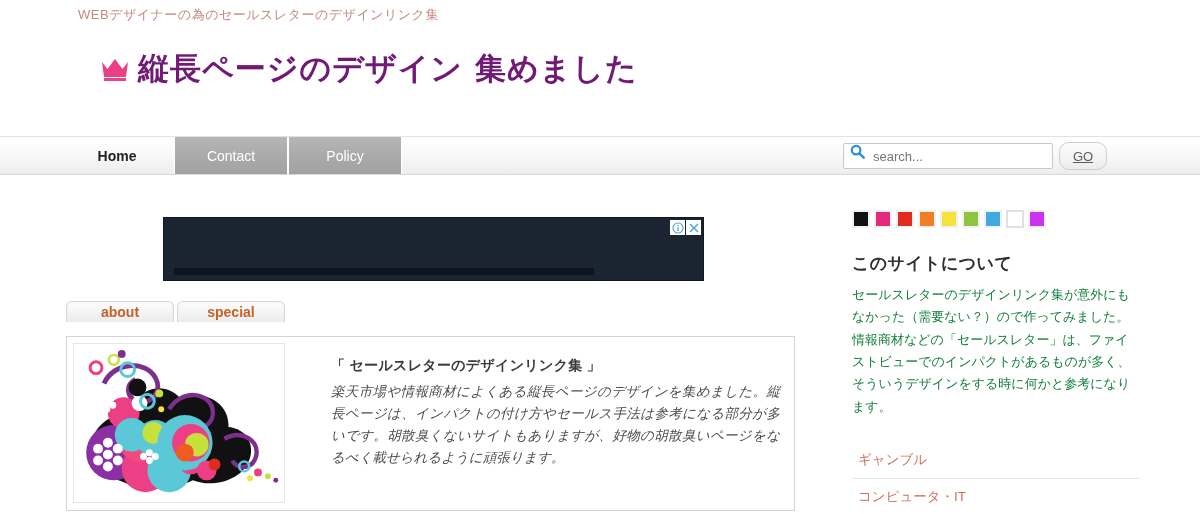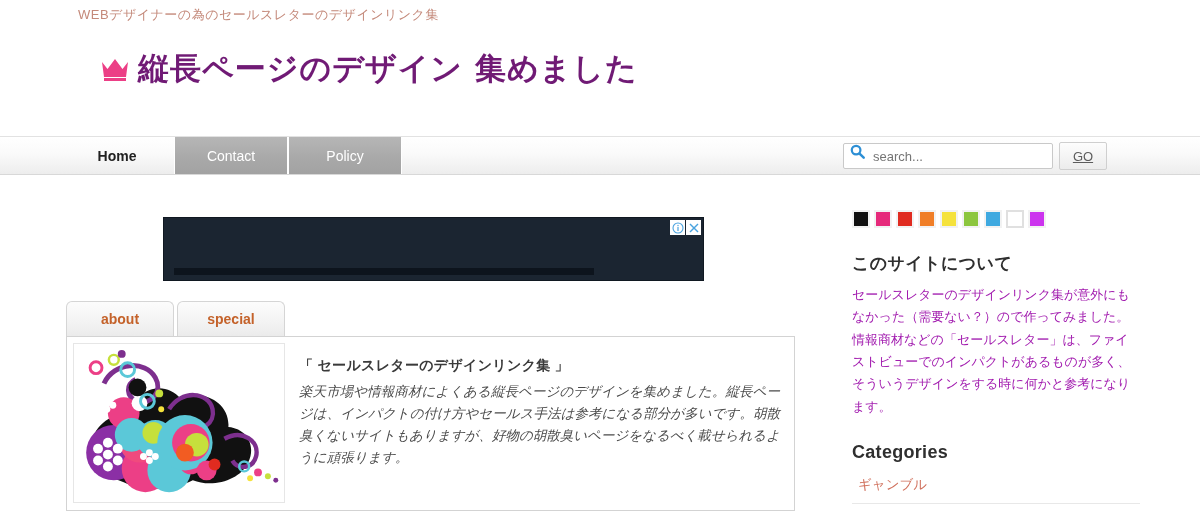--- a/index.html
+++ b/index.html
@@ -52,21 +52,21 @@
   .search-box{
     width:210px;height:26px;background:#fff;border:1px solid #c9c9c9;border-radius:2px;
     display:flex;padding:0 6px;box-sizing:border-box;
   }
   .search-icon{width:15px;height:15px;flex:0 0 auto;margin-right:6px;}
   .search-input{
     border:0;outline:none;width:100%;font-size:13px;color:#4a4a4a;
     font-family:"Liberation Sans","DejaVu Sans",sans-serif;background:transparent;
   }
   .go-btn{
-    width:46px;height:26px;border:1px solid #cfcfcf;border-radius:2px;
+    width:46px;height:26px;border:1px solid #cfcfcf;border-radius:10px;
     background:linear-gradient(to bottom,#fdfdfd,#ececec);
     font-size:13px;color:#5c5c5c;cursor:pointer;
     display:flex;align-items:center;justify-content:center;
     font-family:"Liberation Sans","DejaVu Sans",sans-serif;
     text-decoration:underline;
   }
 
   
   .main{position:absolute;left:0;top:173px;width:820px;}
 
@@ -87,52 +87,52 @@
     position:absolute;left:10px;top:50px;width:420px;height:7px;background:#0d141d;
   }
   .ad-badges{position:absolute;right:2px;top:2px;display:flex;gap:1px;}
   .ad-badge{
     width:15px;height:15px;background:#ffffff;display:flex;align-items:center;justify-content:center;
   }
 
   
   .tabs{position:absolute;left:66px;top:128px;display:flex;gap:3px;}
   .tab{
-    width:108px;height:35px;display:flex;align-items:center;justify-content:center;
+    width:108px;height:21px;display:flex;align-items:center;justify-content:center;
     background:linear-gradient(to bottom,#fcfcfc 0%,#f3f3f3 60%,#ebebeb 100%);
     border:1px solid #d5d5d5;border-bottom:none;border-radius:6px 6px 0 0;
     color:#c4622a;font-weight:bold;font-size:14px;cursor:pointer;box-sizing:border-box;
   }
 
   
   .panel{
     position:absolute;left:66px;top:163px;width:729px;height:175px;
     background:#fff;border:1px solid #d3d3d3;box-sizing:border-box;
     padding:6px;display:flex;gap:14px;
   }
   .panel-art{
     width:212px;height:160px;flex:0 0 auto;border:1px solid #e6e6e6;box-sizing:border-box;
     background:#fff;overflow:hidden;
   }
-  .panel-body{flex:1;padding-top:14px;padding-right:8px;}
+  .panel-body{flex:1;padding-top:14px;padding-right:8px;margin-left:32px;}
   .panel-title{
     font-size:14px;font-weight:bold;color:#3a3a3a;margin-bottom:6px;letter-spacing:.3px;
   }
   .panel-text{
     font-size:13.5px;line-height:1.62;color:#4a4a4a;text-align:justify;font-style:italic;
   }
 
   
   .sidebar{position:absolute;left:852px;top:210px;width:288px;}
   .swatches{display:flex;gap:4px;margin-bottom:24px;}
   .swatch{width:18px;height:18px;border:2px solid #f2f2f2;box-sizing:border-box;}
   .side-h{
     font-size:17px;font-weight:bold;color:#2f2f2f;margin:0 0 9px 0;letter-spacing:.4px;
   }
-  .side-text{font-size:13px;line-height:1.72;color:#a21caf;margin-bottom:24px;}
+  .side-text{font-size:13px;line-height:1.72;color:#15803d;margin-bottom:24px;}
   .cat-h{
     font-size:18px;font-weight:bold;color:#2f2f2f;margin:0 0 4px 0;letter-spacing:.3px;
   }
   .cat-list{list-style:none;margin:0;padding:0;}
   .cat-item{
     font-size:13.5px;color:#d0705c;padding:9px 0 9px 6px;
     border-bottom:1px solid #e8e8e8;cursor:pointer;
   }
 </style>
 </head>
@@ -274,21 +274,20 @@
       <div class="swatch" style="background:#f5e23c"></div>
       <div class="swatch" style="background:#8cc63e"></div>
       <div class="swatch" style="background:#3fa9e0"></div>
       <div class="swatch" style="background:#ffffff;border-color:#e0e0e0"></div>
       <div class="swatch" style="background:#cc33ee"></div>
     </div>
 
     <h3 class="side-h">このサイトについて</h3>
     <div class="side-text">セールスレターのデザインリンク集が意外にもなかった（需要ない？）ので作ってみました。情報商材などの「セールスレター」は、ファイストビューでのインパクトがあるものが多く、そういうデザインをする時に何かと参考になります。</div>
 
-    <h3 class="cat-h">Categories</h3>
     <ul class="cat-list">
       <li class="cat-item">ギャンブル</li>
       <li class="cat-item">コンピュータ・IT</li>
 
     </ul>
   </div>
 
 </div>
 
 </body></html>

